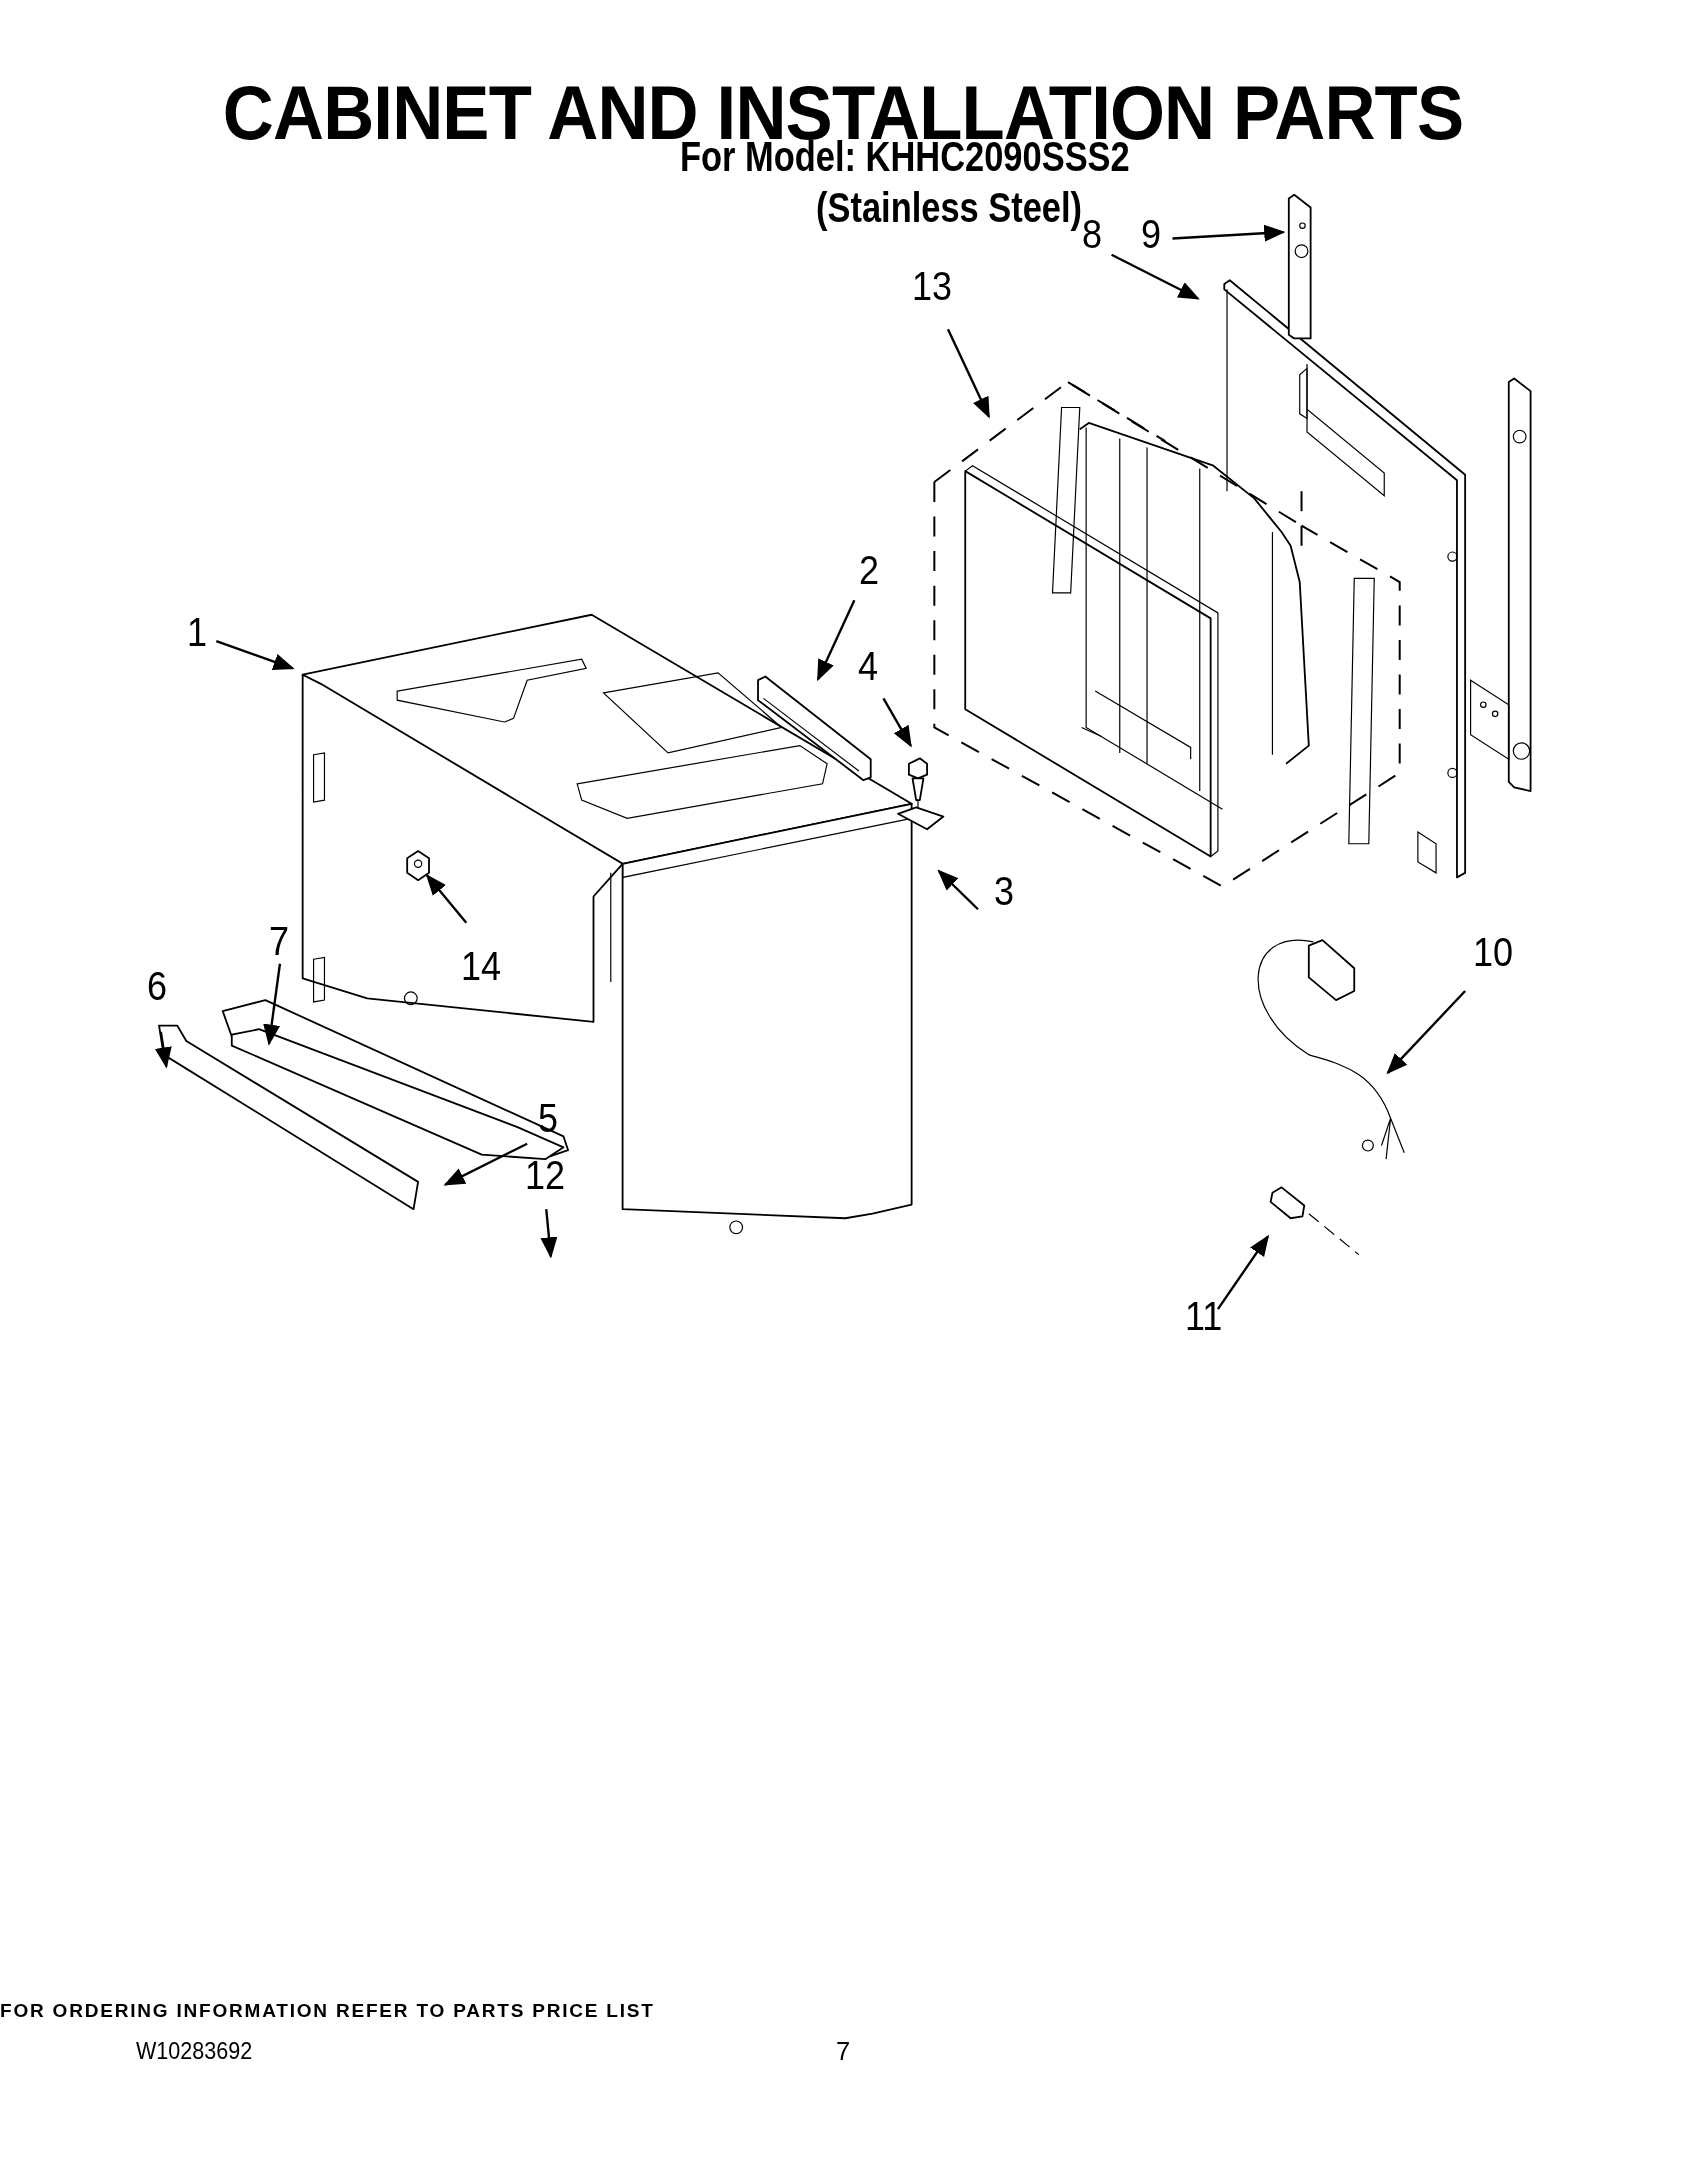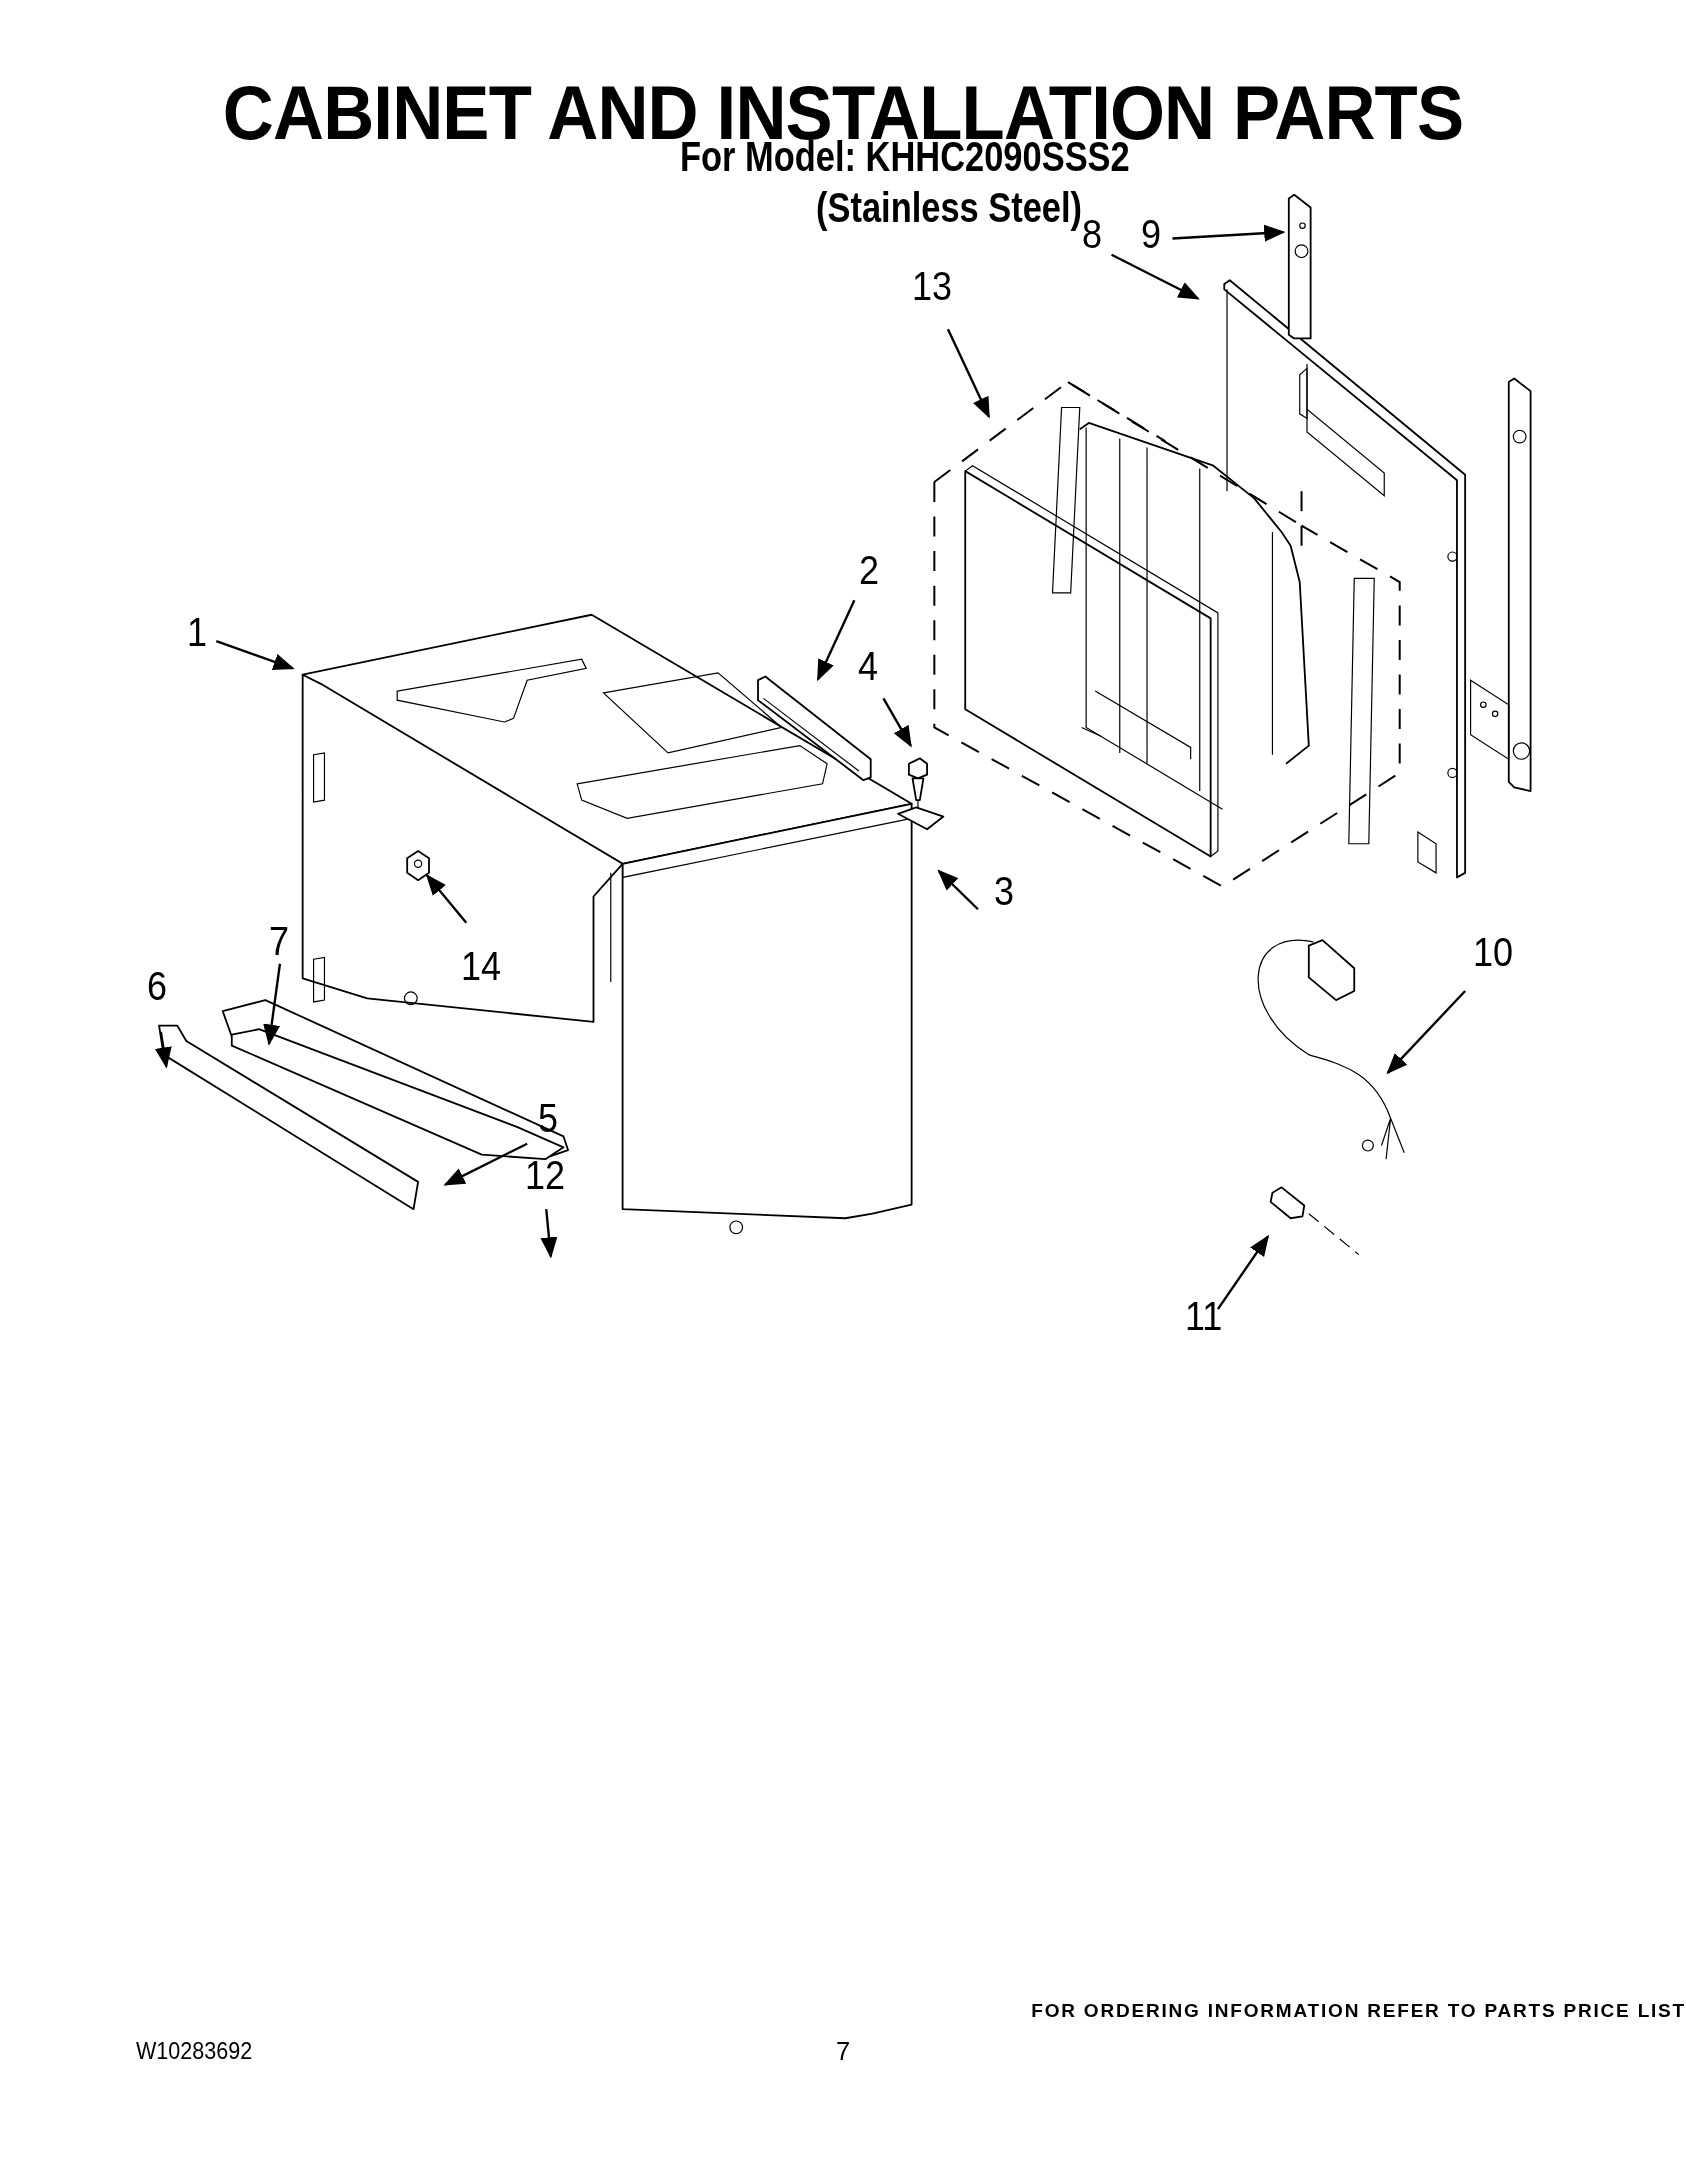--- a/index.html
+++ b/index.html
@@ -2,21 +2,21 @@
 <html style="font-size:14.5px"><head>
 <meta charset="utf-8">
 <style>
   html, body { margin:0; padding:0; background:#ffffff; }
   body { width:1686px; height:2182px; position:relative; overflow:hidden; font-family:"Liberation Sans", sans-serif; color:#000; }
   .abs { position:absolute; }
   .title { left:0; width:1686px; top:75px; text-align:center; font-weight:bold; font-size:76px; letter-spacing:-0.9px; transform:scaleX(0.93); transform-origin:843px 0; line-height:1; }
   .subtitle { left:680px; top:136px; font-weight:bold; font-size:42px; transform:scaleX(0.82); transform-origin:0 0; white-space:nowrap; line-height:1; }
   .variant { left:816px; top:187px; font-weight:bold; font-size:42px; transform:scaleX(0.82); transform-origin:0 0; white-space:nowrap; line-height:1; }
   .callout { font-size:40px; line-height:1; white-space:nowrap; transform:scaleX(0.9); transform-origin:0 0; }
-  .footer-note { left:0; width:1686px; top:2000px; text-align:right; font-weight:bold; font-size:19px; letter-spacing:1.8px; }
+  .footer-note { left:0; width:1686px; top:2000px; text-align:left; font-weight:bold; font-size:19px; letter-spacing:1.8px; }
   .docnum { left:136px; top:2037px; font-size:24.5px; transform:scaleX(0.88); transform-origin:0 0; }
   .pagenum { left:836px; top:2037px; font-size:25.5px; }
   svg.diagram { position:absolute; left:0; top:0; width:1686px; height:2182px; }
   svg.diagram .ln { fill:none; stroke:#000; stroke-width:2; stroke-linejoin:round; }
   svg.diagram .thin { fill:none; stroke:#000; stroke-width:1.3; }
   svg.diagram .face { fill:#fff; stroke:#000; stroke-width:2; stroke-linejoin:round; }
   svg.diagram .dash { fill:none; stroke:#000; stroke-width:2.2; stroke-dasharray:22 16; }
   svg.diagram .arrow { stroke:#000; stroke-width:2.6; fill:none; }
 </style>
 </head>

